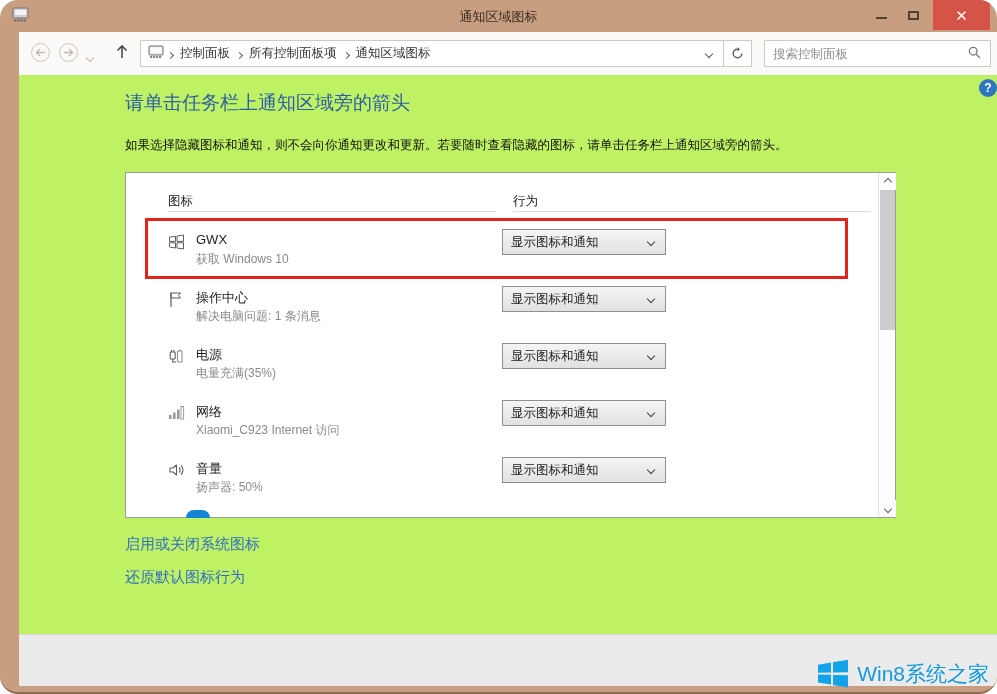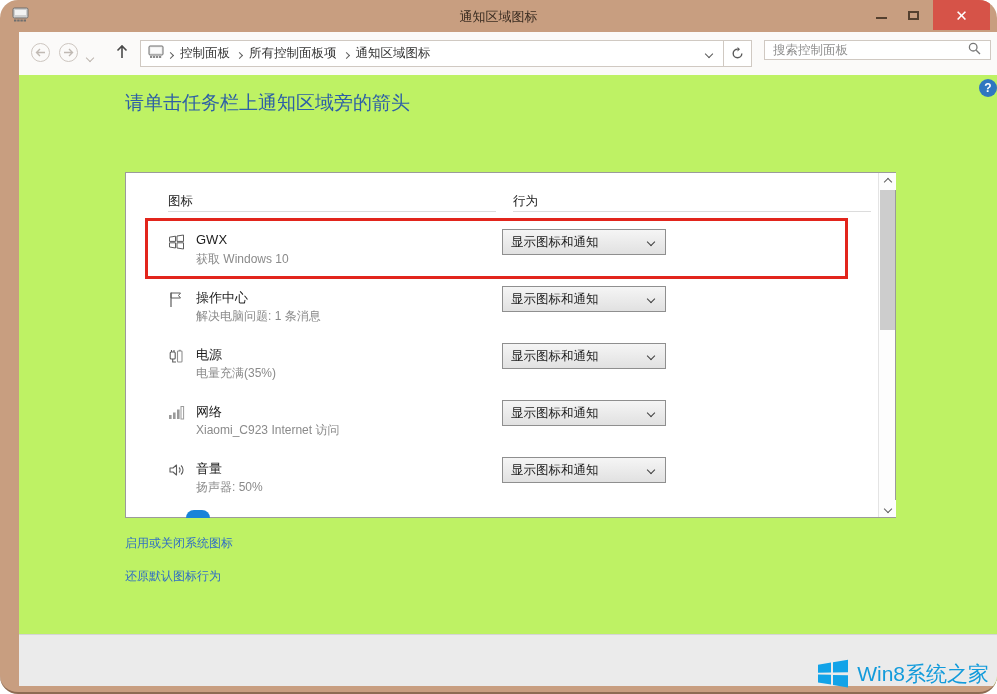--- a/index.html
+++ b/index.html
@@ -33,21 +33,21 @@
   .tiny-chev { position:absolute; left:68px; top:18px; color:#bdb5ae; }
   .up-arrow { position:absolute; left:96px; top:12px; color:#4a4a4a; }
   .addressbar { position:absolute; left:121px; top:8px; width:612px; height:27px; background:#fff;
                 border:1px solid #d0c9c2; display:flex; align-items:center; }
   .addr-icon { margin-left:7px; }
   .crumb { font-size:12.5px; color:#333; padding:0 4px; cursor:default; white-space:nowrap; }
   .crumb-sep { margin:0 3px; color:#5f5f5f; }
   .addr-right { margin-left:auto; display:flex; align-items:center; height:100%; }
   .addr-chevbox { width:28px; height:100%; display:flex; align-items:center; justify-content:center; color:#5a5a5a; }
   .refresh-btn { width:28px; height:100%; border-left:1px solid #d0c9c2; display:flex; align-items:center; justify-content:center; color:#5a5a5a; }
-  .searchbox { position:absolute; left:745px; top:8px; width:227px; height:20px; background:#fff;
+  .searchbox { position:absolute; left:745px; top:8px; width:227px; height:27px; background:#fff;
                border:1px solid #d0c9c2; display:flex; align-items:center; }
   .searchbox input { flex:1; border:none; outline:none; font-family:inherit; font-size:12.5px; color:#444;
                      padding-left:8px; background:transparent; }
   .searchbox input::placeholder { color:#8f8f8f; opacity:1; }
   .search-icon { margin-right:9px; }
 
   
   .help-icon { position:absolute; left:960px; top:47px; width:18px; height:18px; border-radius:50%;
                background:#2f76c0; color:#fff; font-size:12px; font-weight:bold; display:flex;
                align-items:center; justify-content:center; }
@@ -74,21 +74,21 @@
 
   
   .scrollbar { position:absolute; right:0; top:0; width:17px; height:344px; background:#fdfdfd; border-left:1px solid #e4e4e4; }
   .sb-arrow { position:absolute; left:0; width:17px; height:17px; display:flex; align-items:center; justify-content:center; color:#5e5e5e; background:#fdfdfd; }
   .sb-up { top:0; } .sb-down { bottom:0; }
   .sb-thumb { position:absolute; left:1px; top:17px; width:15px; height:140px; background:#cdcdcd; }
 
   .highlight-box { position:absolute; left:126px; top:186px; width:703px; height:61px;
                    border:3px solid #e2251c; pointer-events:none; }
 
-  .task-link { position:absolute; left:106px; font-size:12px; color:#306ec4; cursor:pointer; }
+  .task-link { position:absolute; left:106px; font-size:15px; color:#306ec4; cursor:pointer; }
   .link1 { top:503px; } .link2 { top:536px; }
 
   .cb-row { position:absolute; left:105px; top:565px; display:flex; align-items:center; }
   .cb-row input { width:13px; height:13px; margin-right:6px; }
   .cb-label { font-size:12.5px; color:#1c1c1c; }
   .accesskey { text-decoration:underline; }
 
   
   .footer { position:absolute; left:0; top:602px; width:983px; height:52px; background:#ebebeb; border-top:1px solid #d5d5d5; }
 
@@ -185,20 +185,21 @@
               <circle cx="5.2" cy="5.2" r="3.8" stroke="#777" stroke-width="1.3" fill="none"></circle>
               <path d="M8.2 8.2 L12 12" stroke="#777" stroke-width="1.3"></path>
             </svg>
         </span>
       </div>
     </div>
 
     <div class="help-icon">?</div>
 
     <div class="page-heading">请单击任务栏上通知区域旁的箭头</div>
+    <div class="page-desc">如果选择隐藏图标和通知，则不会向你通知更改和更新。若要随时查看隐藏的图标，请单击任务栏上通知区域旁的箭头。</div>
 
     <div class="list-panel">
       <div class="col-header icons">图标</div>
       <div class="col-header behaviors">行为</div>
       <div class="col-underline ul1"></div>
       <div class="col-underline ul2"></div>
 
       <div class="row" style="top:53px">
         <span class="row-icon">
           <svg width="17" height="16" viewBox="0 0 17 16">

